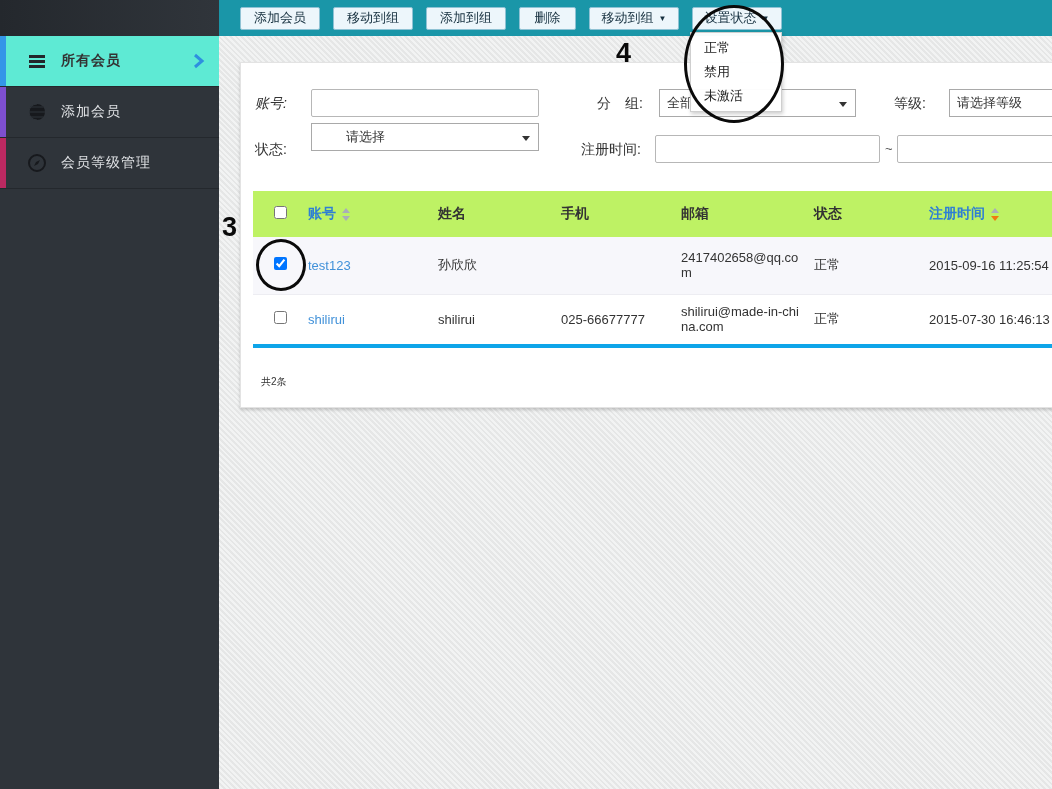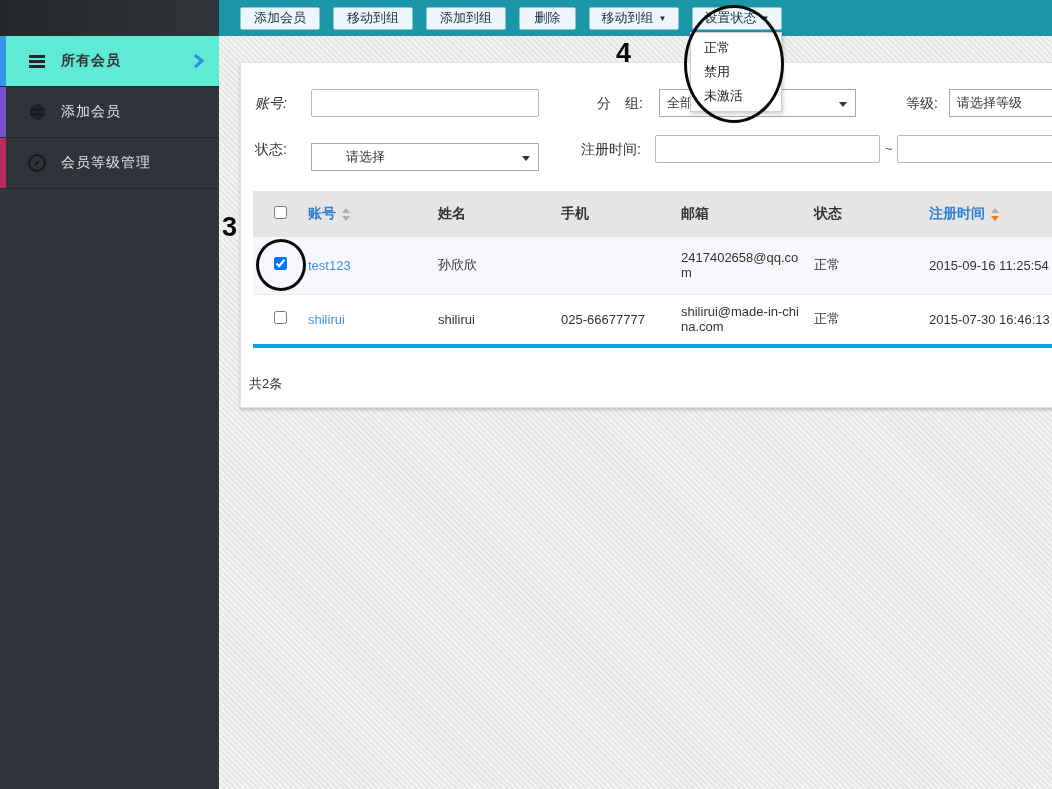--- a/index.html
+++ b/index.html
@@ -32,34 +32,34 @@
   
   .panel { position:absolute; left:240px; top:62px; width:872px; height:346px; background:#fff; border:1px solid #e3e3e3; box-shadow:0 2px 3px rgba(0,0,0,.18); z-index:1; }
   .flabel { position:absolute; font-size:14px; color:#333; line-height:28px; text-align:right; }
   .ftext  { position:absolute; height:28px; border:1px solid #b7b7b7; border-radius:2px; background:#fff; font-size:13px; padding:0 6px; font-family:inherit; }
   .fselect{ position:absolute; height:28px; border:1px solid #a9a9a9; background:#fff; font-size:13px; line-height:26px; padding-left:7px; color:#333; cursor:pointer; }
   .fselect .sel-caret { position:absolute; right:8px; top:12px; width:0; height:0; border-left:4px solid transparent; border-right:4px solid transparent; border-top:5px solid #333; }
   .tilde { position:absolute; font-size:13px; color:#555; line-height:28px; }
   
   .grid { position:absolute; left:12px; top:128px; width:830px; }
   .grid table { width:830px; border-collapse:collapse; table-layout:fixed; }
-  .grid th { height:46px; background:#e5e5e5; font-size:14px; font-weight:bold; text-align:left; color:#333; }
+  .grid th { height:46px; background:#bef264; font-size:14px; font-weight:bold; text-align:left; color:#333; }
   .grid th.blue { color:#2e7fd4; }
   .grid td { font-size:13px; color:#333; text-align:left; vertical-align:middle; padding-right:10px; }
   .r1 td { height:57px; background:#f7f7fb; border-bottom:1px solid #ededf2; }
   .r2 td { height:52px; background:#fff; border-bottom:4px solid #0ea5e9; }
   .cb-col { text-align:center !important; padding-right:0 !important; }
   .link { color:#4191d9; cursor:pointer; }
   .email-cell { word-break:break-all; }
   .sorters { display:inline-block; vertical-align:middle; margin-left:6px; }
   .sorters i { display:block; width:0; height:0; border-left:4px solid transparent; border-right:4px solid transparent; }
   .s-up { border-bottom:5px solid #a9aeb9; margin-bottom:3px; }
   .s-down { border-top:5px solid #a9aeb9; }
   .s-down.hot { border-top-color:#f07a10; }
-  .total { position:absolute; left:8px; top:312px; font-size:13px; color:#333; }
+  .total { position:absolute; left:20px; top:312px; font-size:10px; color:#333; }
   
   .num-note { position:absolute; font-size:27px; font-weight:bold; color:#0a0a0a; z-index:6; font-family:"Liberation Sans","DejaVu Sans",sans-serif; }
   .ellipse { position:absolute; border:3px solid #0a0a0a; border-radius:50%; z-index:6; pointer-events:none; }
   .ell-3 { left:256px; top:239px; width:50px; height:52px; }
   .ell-4 { left:684px; top:5px; width:100px; height:118px; }
 </style>
 </head>
 <body>
 
 <div class="sidebar">
@@ -136,25 +136,25 @@
   <div class="dd-item">禁用</div>
   <div class="dd-item">未激活</div>
 </div>
 
 <div class="panel">
 
   <div class="flabel" style="left:6px;top:26px;width:40px;font-style:italic;">账号:</div>
   <input class="ftext" style="left: 70px; top: 26px; width: 228px;" type="text">
   <div class="flabel" style="left:344px;top:26px;width:58px;">分　组:</div>
   <div class="fselect" style="left:418px;top:26px;width:197px;"><span>全部</span><span class="sel-caret"></span></div>
-  <div class="flabel" style="left:660px;top:26px;width:42px;text-align:center;">等级:</div>
+  <div class="flabel" style="left:643px;top:26px;width:42px;">等级:</div>
   <div class="fselect" style="left:708px;top:26px;width:200px;"><span>请选择等级</span></div>
 
   <div class="flabel" style="left:6px;top:72px;width:40px;">状态:</div>
-  <div class="fselect" style="left:70px;top:80px;width:228px;padding-left:34px;"><span>请选择</span><span class="sel-caret"></span></div>
+  <div class="fselect" style="left:70px;top:60px;width:228px;padding-left:34px;"><span>请选择</span><span class="sel-caret"></span></div>
   <div class="flabel" style="left:324px;top:72px;width:76px;">注册时间:</div>
   <input class="ftext" style="left: 414px; top: 72px; width: 225px;" type="text">
   <div class="tilde" style="left:644px;top:72px;">~</div>
   <input class="ftext" style="left: 656px; top: 72px; width: 225px;" type="text">
 
   <div class="grid">
     <table>
       <colgroup>
           <col style="width:55px">
           <col style="width:130px">

